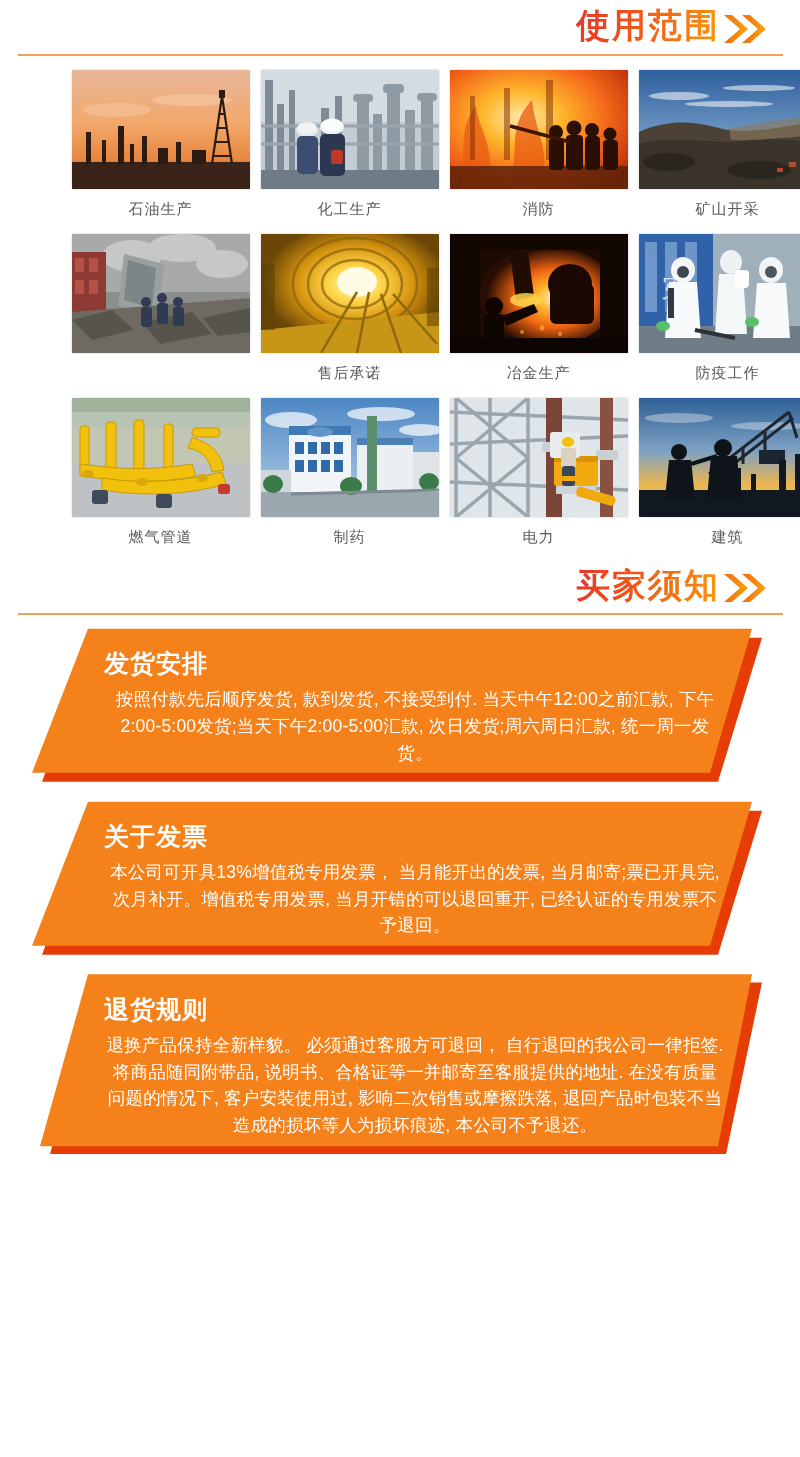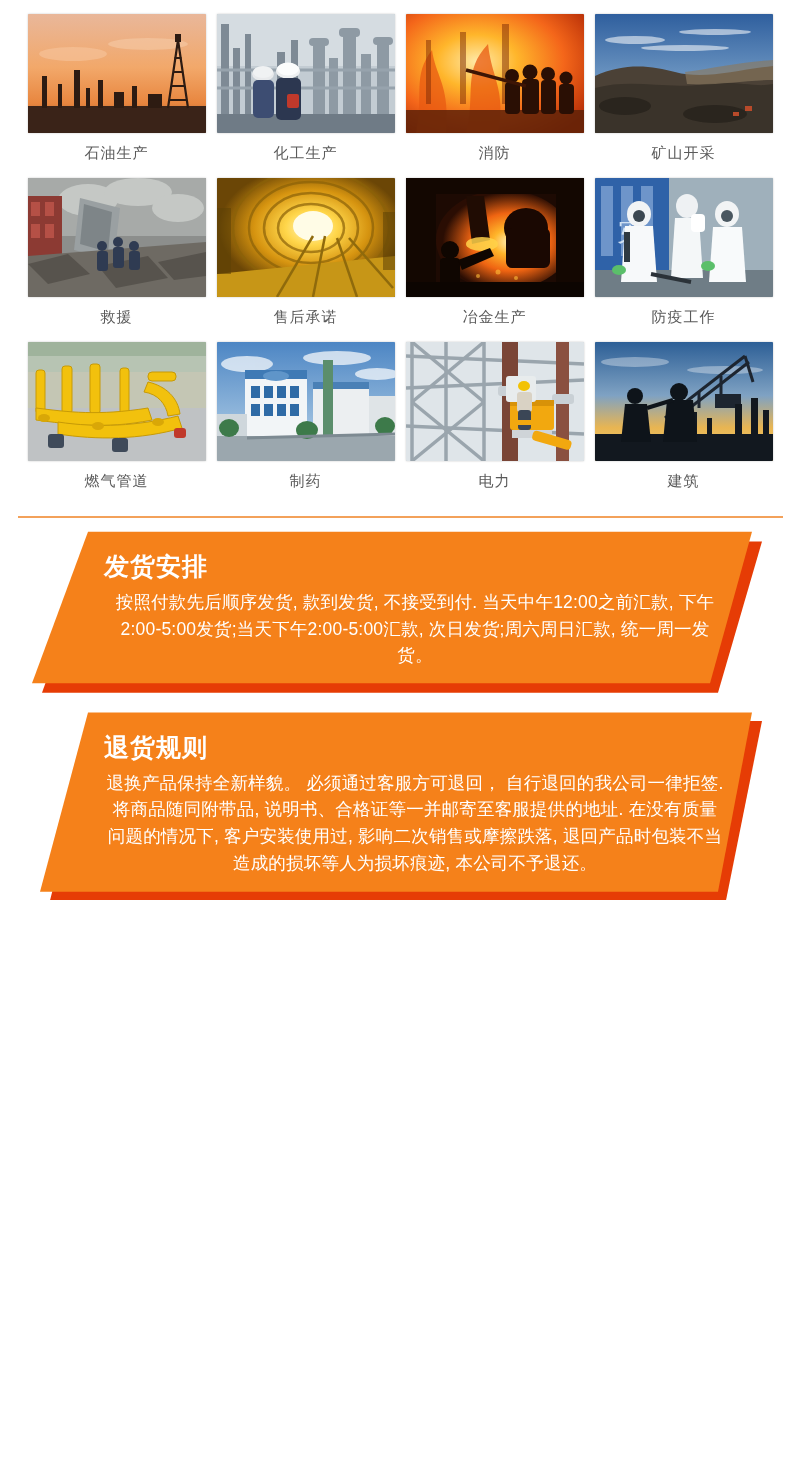--- a/index.html
+++ b/index.html
@@ -37,21 +37,21 @@
 
   
   .grid {
     display: grid;
     grid-template-columns: repeat(4, 178px);
     justify-content: center;
     column-gap: 11px;
     row-gap: 0px;
     margin-top: 14px;
   }
-  .cell { width: 178px; }
+  .cell { width: 178px; margin-left: 44px; }
   .thumb {
     width: 178px; height: 119px; overflow: hidden; position: relative;
     border-radius: 1px;
     box-shadow: 0 0 2px rgba(0,0,0,0.25);
     background: #cfd3d6;
   }
   .thumb svg { display: block; width: 178px; height: 119px; }
   .caption {
     text-align: center; font-size: 15px; color: #5a5a5a;
     padding-top: 11px; padding-bottom: 15px; letter-spacing: 1px;
@@ -63,37 +63,55 @@
   .card-shadow {
     position: absolute; left: 0; top: 0; width: 800px; height: 100%;
     z-index: 1;
   }
   .card-shape {
     position: absolute; left: 0; top: 0; width: 800px; height: 100%;
     z-index: 2;
   }
   .card-body {
     position: relative; z-index: 3;
-    padding: 22px 74px 24px 104px;
+    padding: 22px 74px 16px 104px;
   }
   .card-title {
     font-size: 25px; font-weight: bold; color: #ffffff;
     letter-spacing: 1px; margin-bottom: 6px;
   }
   .card-text {
     font-size: 17.5px; color: #ffffff; line-height: 1.52;
     letter-spacing: 0.2px;
     text-align: center;
   }
 </style>
 </head>
 <body>
 
 <div class="page">
 
+  <div class="section-header" style="padding-top:8px;">
+    <div class="sh-titlerow">
+      <span class="sh-title">使用范围</span>
+      <span class="sh-chev">
+        <svg viewBox="0 0 46 34" xmlns="http://www.w3.org/2000/svg">
+          <defs>
+            <linearGradient id="chevGrad1" x1="0" y1="0" x2="1" y2="0">
+              <stop offset="0%" stop-color="#f26a14"></stop>
+              <stop offset="100%" stop-color="#f9a309"></stop>
+            </linearGradient>
+          </defs>
+          <path d="M2 3 L18 17 L2 31 L10 31 L26 17 L10 3 Z" fill="url(#chevGrad1)"></path>
+          <path d="M20 3 L36 17 L20 31 L28 31 L44 17 L28 3 Z" fill="url(#chevGrad1)"></path>
+        </svg>
+      </span>
+    </div>
+    <div class="sh-rule"></div>
+  </div>
 
   <div class="grid">
 
     <div class="cell">
       <div class="thumb">
         <svg viewBox="0 0 178 119" preserveAspectRatio="none">
           <defs>
               <linearGradient id="g1" x1="0" y1="0" x2="0" y2="1">
             <stop offset="0%" stop-color="#e9b79a"></stop>
                 <stop offset="45%" stop-color="#f2a86a"></stop>
@@ -269,21 +287,20 @@
           <g fill="#2f3b52">
             <ellipse cx="74" cy="68" rx="5" ry="5"></ellipse>
               <rect x="69" y="73" width="11" height="20" rx="3"></rect>
             <ellipse cx="90" cy="64" rx="5" ry="5"></ellipse>
               <rect x="85" y="69" width="11" height="21" rx="3"></rect>
             <ellipse cx="106" cy="68" rx="5" ry="5"></ellipse>
               <rect x="101" y="73" width="11" height="19" rx="3"></rect>
           </g>
         </svg>
       </div>
-      <div class="caption">救援</div>
     </div>
 
     <div class="cell">
       <div class="thumb">
         <svg viewBox="0 0 178 119" preserveAspectRatio="none">
           <defs>
               <radialGradient id="tun" cx="53%" cy="42%" r="52%">
             <stop offset="0%" stop-color="#fff6c8"></stop>
                 <stop offset="28%" stop-color="#ffd64a"></stop>
             <stop offset="62%" stop-color="#d69410"></stop>
@@ -555,38 +572,65 @@
             <path d="M72 58 L98 58 L102 100 L68 100 Z"></path>
           </g>
           <path d="M52 66 L78 58" stroke="#0e141a" stroke-width="4" fill="none"></path>
         </svg>
       </div>
       <div class="caption">建筑</div>
     </div>
   </div>
 
   <div class="section-header" style="margin-top:6px;">
+    <div class="sh-titlerow">
+      <span class="sh-title">买家须知</span>
+      <span class="sh-chev">
+        <svg viewBox="0 0 46 34" xmlns="http://www.w3.org/2000/svg">
+          <defs>
+            <linearGradient id="chevGrad2" x1="0" y1="0" x2="1" y2="0">
+              <stop offset="0%" stop-color="#f26a14"></stop>
+              <stop offset="100%" stop-color="#f9a309"></stop>
+            </linearGradient>
+          </defs>
+          <path d="M2 3 L18 17 L2 31 L10 31 L26 17 L10 3 Z" fill="url(#chevGrad2)"></path>
+          <path d="M20 3 L36 17 L20 31 L28 31 L44 17 L28 3 Z" fill="url(#chevGrad2)"></path>
+        </svg>
+      </span>
+    </div>
     <div class="sh-rule"></div>
   </div>
 
   <div class="cards">
 
     <div class="card-wrap">
       <svg class="card-shadow" viewBox="0 0 800 172" preserveAspectRatio="none">
         <polygon points="96,14 762,14 718,172 42,172" fill="#E63C05"></polygon>
       </svg>
       <svg class="card-shape" viewBox="0 0 800 172" preserveAspectRatio="none">
         <polygon points="88,4 752,4 710,162 32,162" fill="#F5811A"></polygon>
       </svg>
       <div class="card-body">
         <div class="card-title">发货安排</div>
         <div class="card-text">按照付款先后顺序发货, 款到发货, 不接受到付. 当天中午12:00之前汇款, 下午2:00-5:00发货;当天下午2:00-5:00汇款, 次日发货;周六周日汇款, 统一周一发货。</div>
       </div>
     </div>
 
+    <div class="card-wrap">
+      <svg class="card-shadow" viewBox="0 0 800 172" preserveAspectRatio="none">
+        <polygon points="96,14 762,14 718,172 42,172" fill="#E63C05"></polygon>
+      </svg>
+      <svg class="card-shape" viewBox="0 0 800 172" preserveAspectRatio="none">
+        <polygon points="88,4 752,4 710,162 32,162" fill="#F5811A"></polygon>
+      </svg>
+      <div class="card-body">
+        <div class="card-title">关于发票</div>
+        <div class="card-text">本公司可开具13%增值税专用发票， 当月能开出的发票, 当月邮寄;票已开具完, 次月补开。增值税专用发票, 当月开错的可以退回重开, 已经认证的专用发票不予退回。</div>
+      </div>
+    </div>
 
 
     <div class="card-wrap">
       <svg class="card-shadow" viewBox="0 0 800 224" preserveAspectRatio="none">
         <polygon points="96,14 762,14 726,224 50,224" fill="#E63C05"></polygon>
       </svg>
       <svg class="card-shape" viewBox="0 0 800 224" preserveAspectRatio="none">
         <polygon points="88,4 752,4 718,214 40,214" fill="#F5811A"></polygon>
       </svg>
       <div class="card-body">

